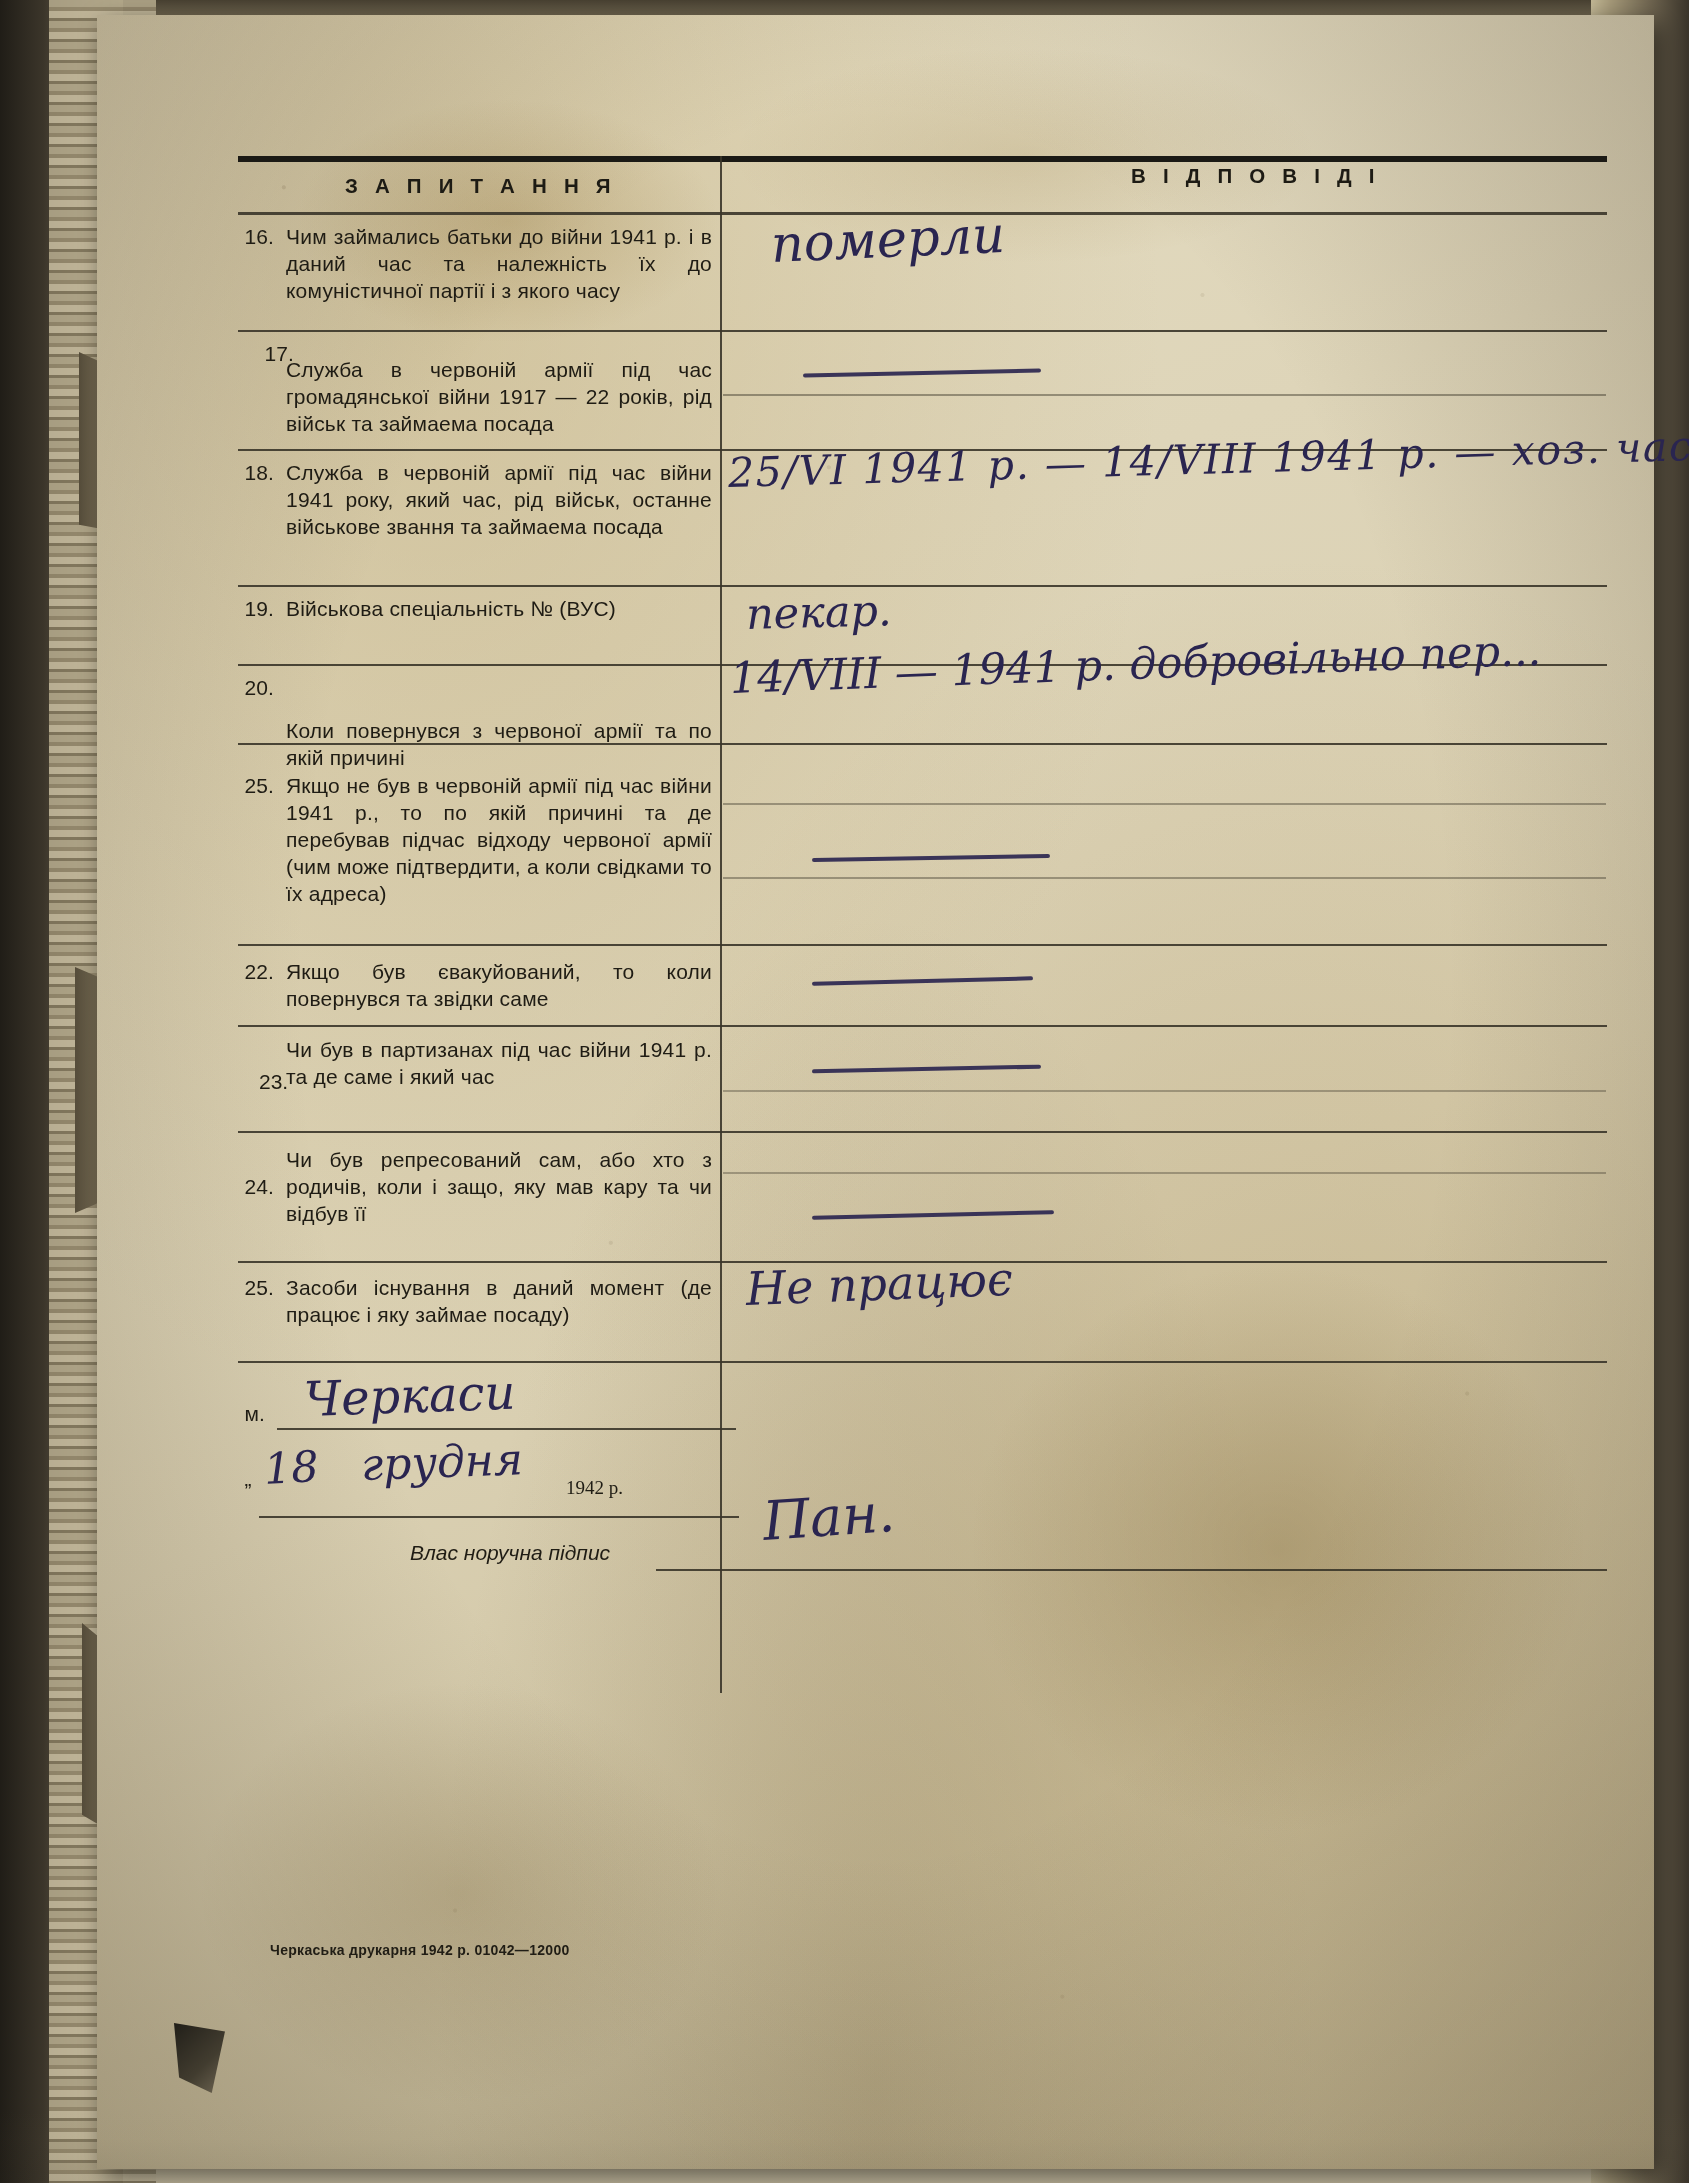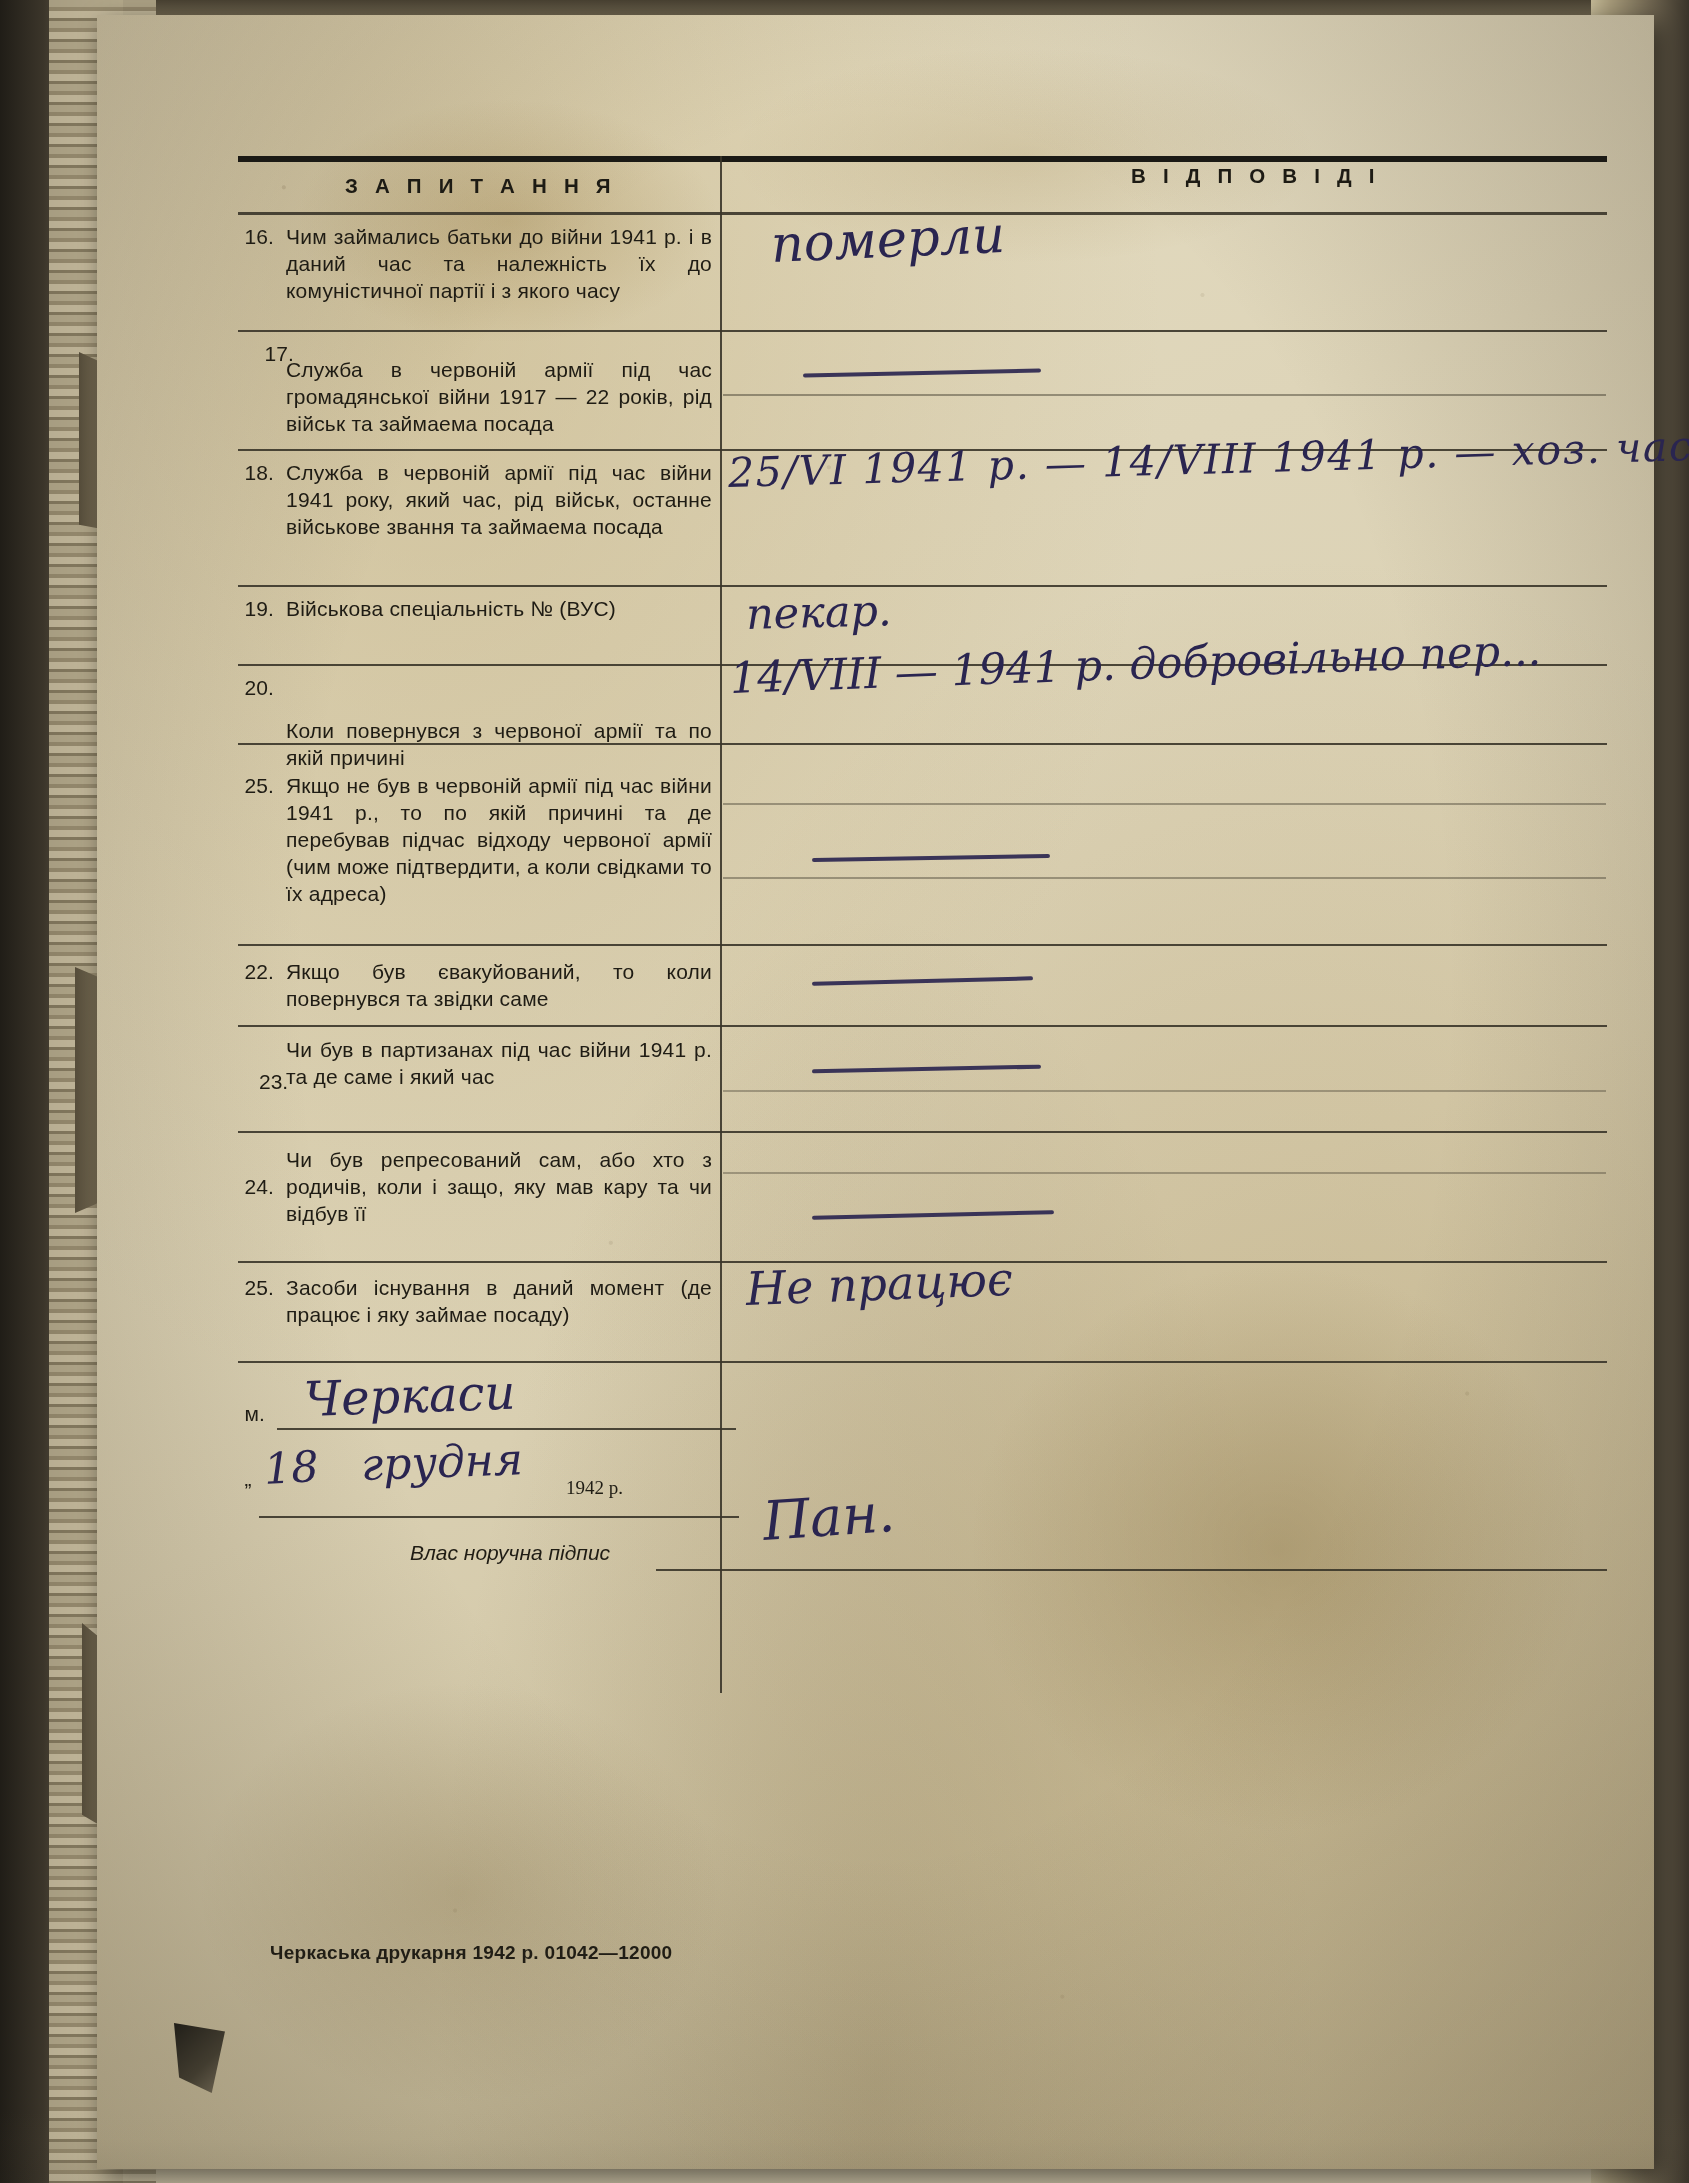--- a/index.html
+++ b/index.html
@@ -143,21 +143,21 @@
     position:absolute;
     height:4.1px;
     background:#2d2750;
     border-radius:2.5px;
     opacity:.92;
   }
 
   .footprint{
     position:absolute;
     left:270px; top:1942px;
-    font-size:19px;
+    font-size:14px;
     color:#201d15;
     font-weight:bold;
     letter-spacing:0.3px;
   }
 
   .sigline{
     position:absolute;
     background:#3a3529; height:1.6px; opacity:.9;
   }
   .signlabel{

